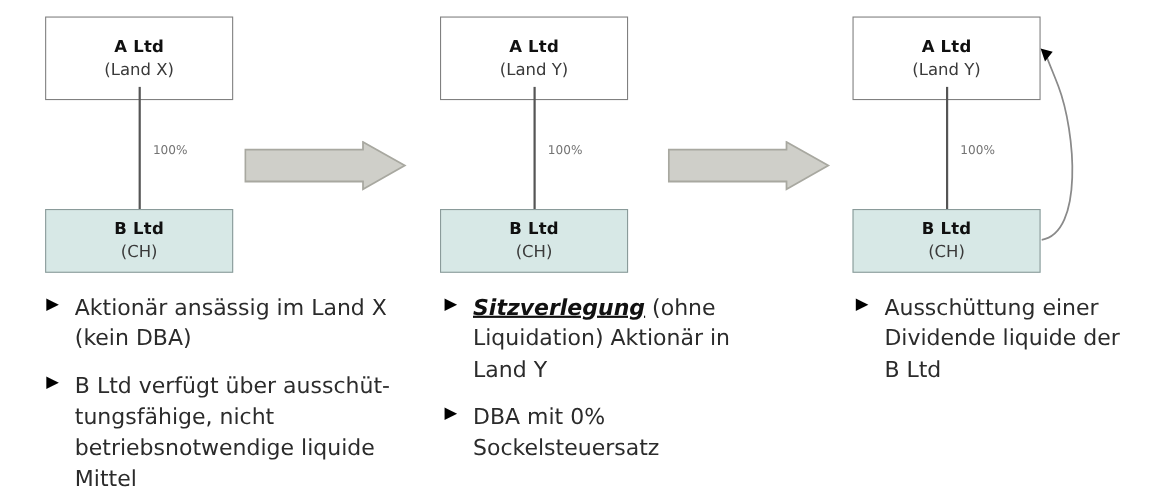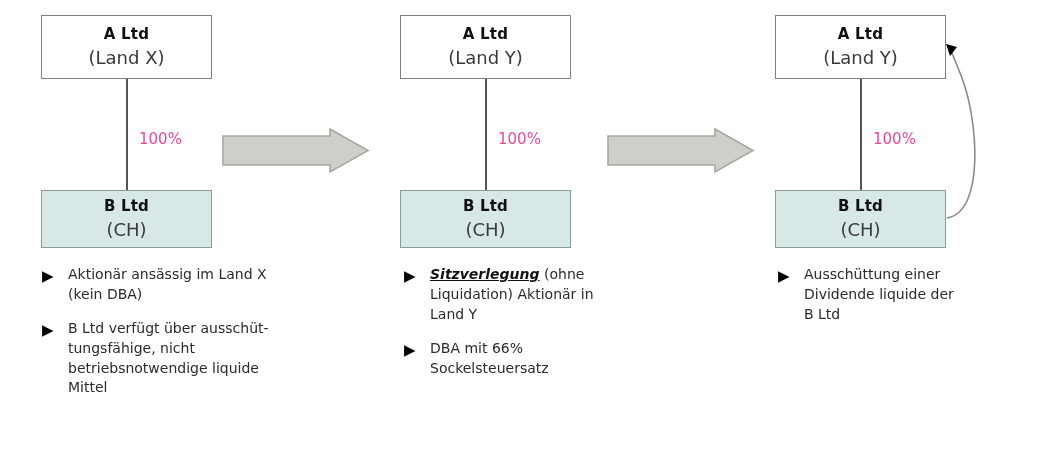--- a/index.html
+++ b/index.html
@@ -39,53 +39,53 @@
     background: #d7e8e6;
     border-color: #8a9b9a;
   }
   .box .b-name {
     font-weight: bold;
     font-size: 15px;
     letter-spacing: 0.2px;
     color: #101010;
   }
   .box .b-sub {
-    font-size: 18px;
+    font-size: 15px;
     color: #3a3a3a;
     margin-top: 3px;
   }
 
   
   .c1 { left: 41px; }
   .c2 { left: 400px; }
   .c3 { left: 775px; }
   .box.top {
     top: 15px;
     width: 171px;
-    height: 64px;
+    height: 76px;
   }
   .box.bottom {
     top: 190px;
     width: 171px;
     height: 58px;
   }
   .c3.box.bottom { width: 171px; }
 
   
   .vline {
     position: absolute;
     width: 1.5px;
     background: #555;
     top: 79px;
     height: 111px;
   }
   .pct {
     position: absolute;
-    font-size: 15px;
-    color: #ec4899;
+    font-size: 11px;
+    color: #737373;
     white-space: nowrap;
   }
 
   
   .block-arrow {
     position: absolute;
     top: 128px;
   }
 
   
@@ -105,21 +105,21 @@
   .bullet .marker {
     flex: 0 0 auto;
     width: 26px;
     font-size: 15px;
     line-height: 1.42;
     color: #000;
     padding-top: 1px;
   }
   .bullet .btext {
     flex: 1 1 auto;
-    font-size: 14px;
+    font-size: 20px;
     line-height: 1.42;
     color: #2b2b2b;
     white-space: pre-line;
   }
   .bullet .btext .emph {
     font-weight: bold;
     text-decoration: underline;
     color: #111;
     font-style: italic;
   }
@@ -206,21 +206,21 @@
 
   <div class="bullets col2">
     <div class="bullet">
       <span class="marker">▶</span>
       <span class="btext"><span class="emph">Sitzverlegung</span><span> (ohne
 Liquidation) Aktionär in
 Land Y</span></span>
     </div>
     <div class="bullet">
       <span class="marker">▶</span>
-      <span class="btext">DBA mit 66%
+      <span class="btext">DBA mit 0%
 Sockelsteuersatz</span>
     </div>
   </div>
 
   <div class="bullets col3">
     <div class="bullet">
       <span class="marker">▶</span>
       <span class="btext">Ausschüttung einer
 Dividende liquide der
 B Ltd</span>

